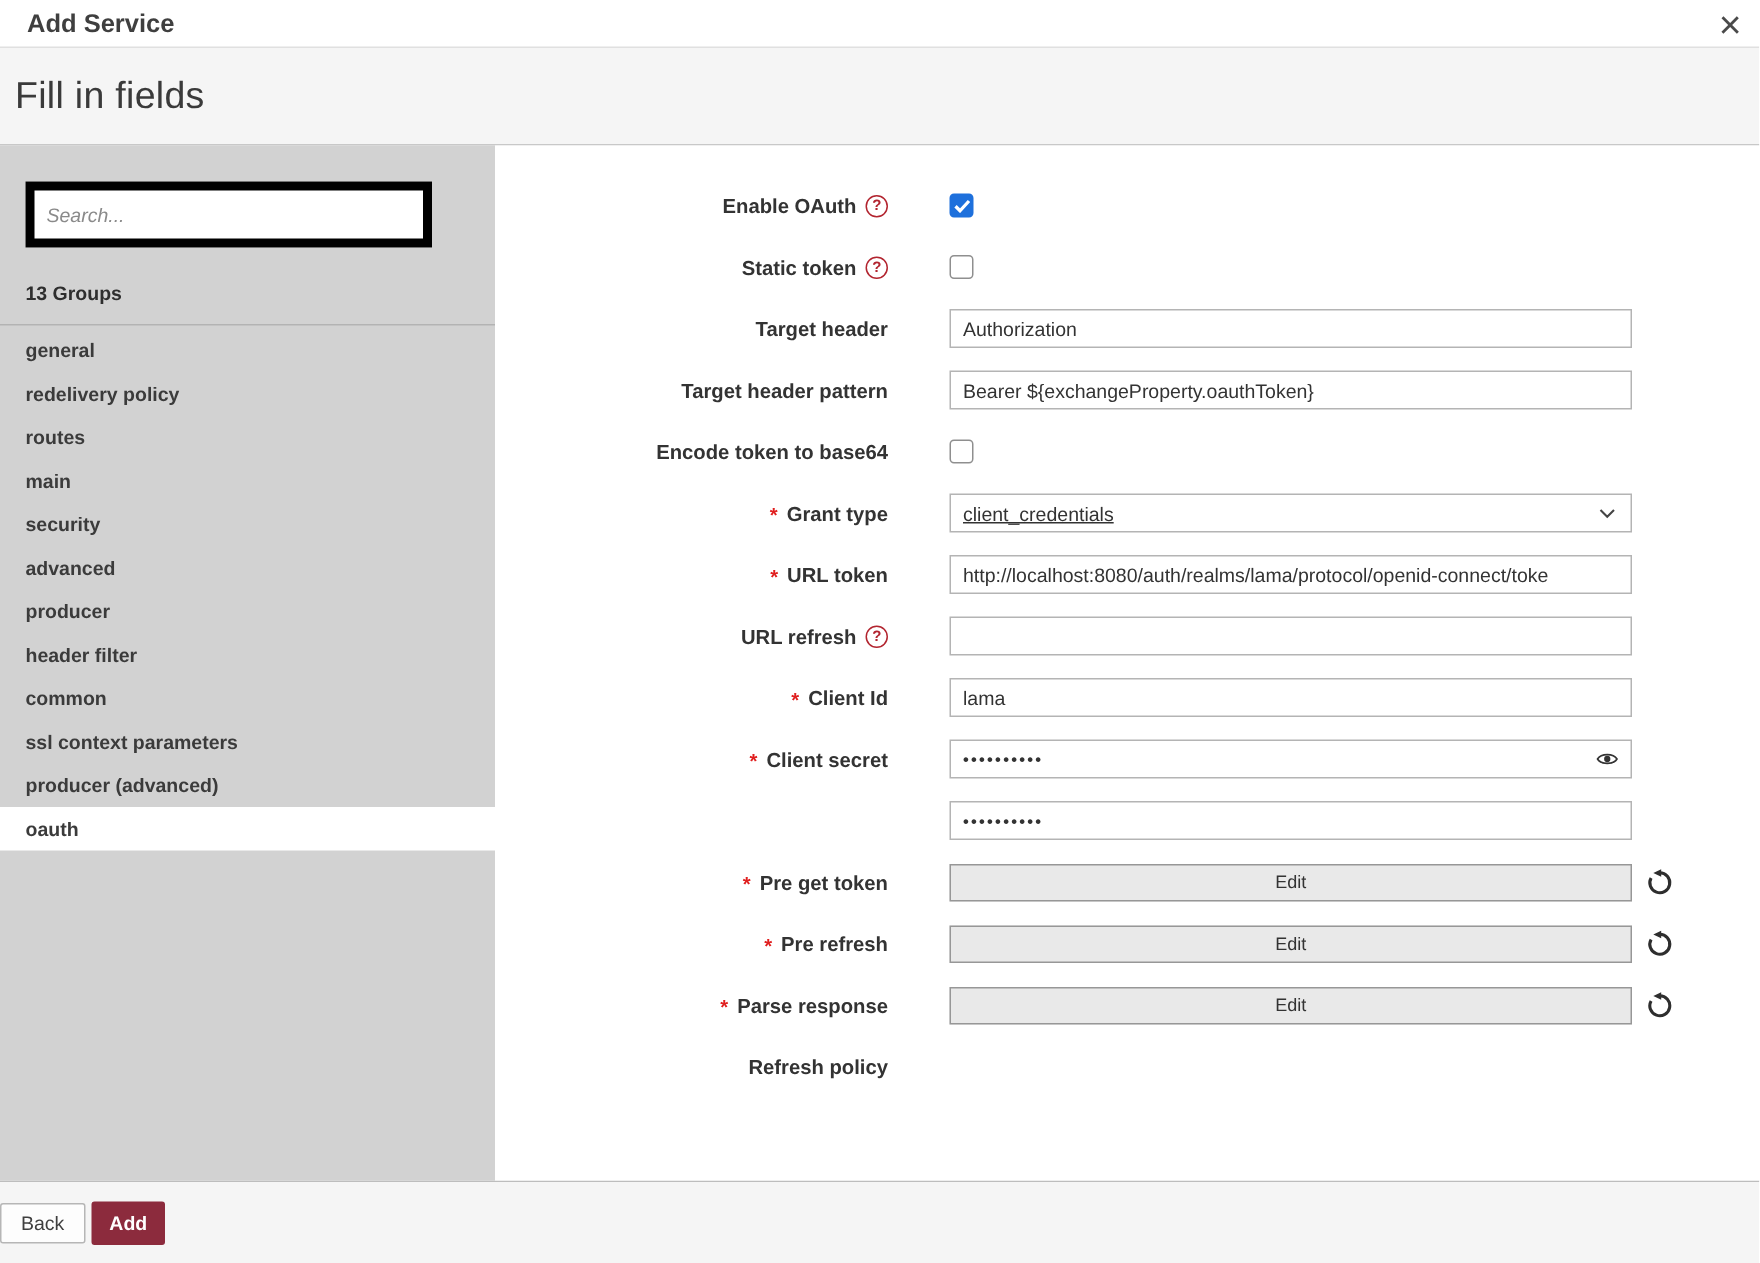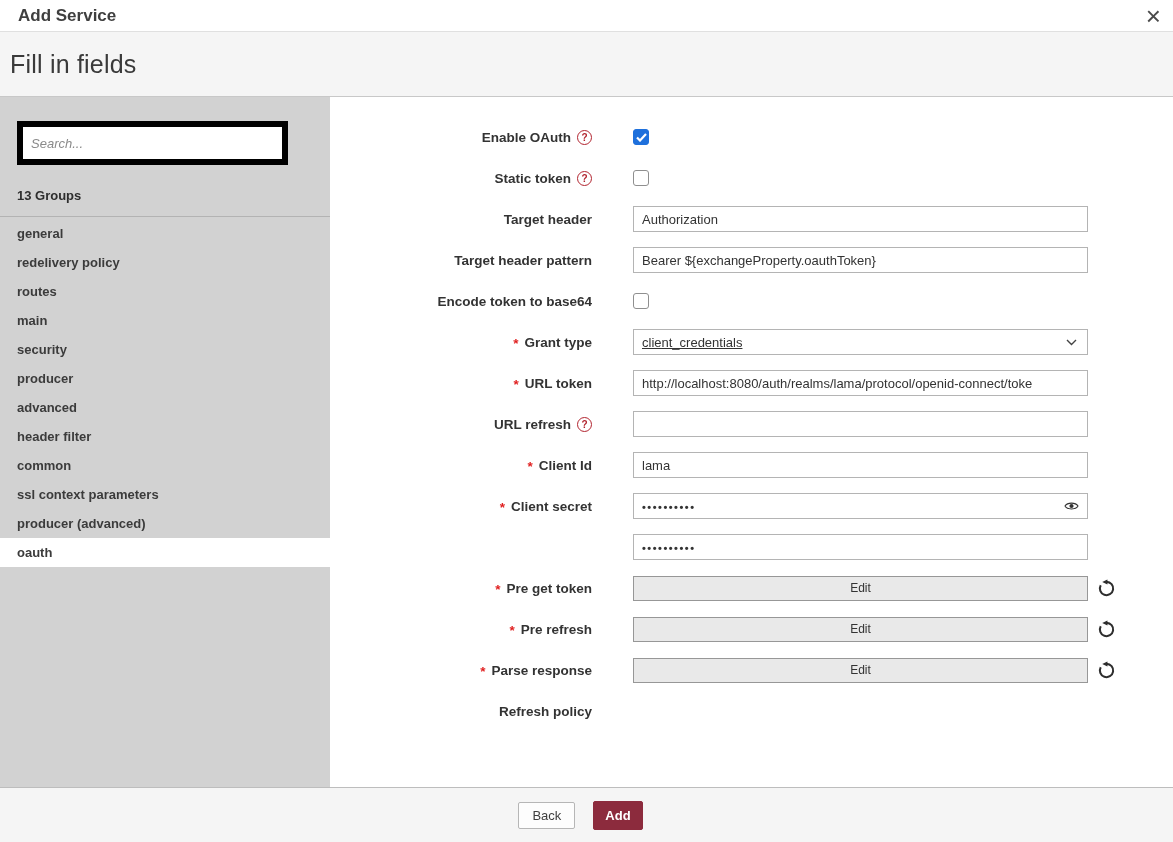--- a/index.html
+++ b/index.html
@@ -40,21 +40,21 @@
   .input-wrap { position:relative; width:100%; }
   input.text-input { width:100%; height:26px; border:1px solid #b4b4b4; background:#fff; padding:0 26px 0 8px; font-size:13px; color:#333; font-family:"Liberation Sans",sans-serif; outline:none; }
   input.text-input.pw { font-size:11px; font-weight:bold; letter-spacing:1.5px; padding-top:2px; }
   .eye { position:absolute; right:9px; top:50%; transform:translateY(-50%); display:flex; cursor:pointer; }
   .select { width:100%; height:26px; border:1px solid #b4b4b4; background:#fff; display:flex; align-items:center; justify-content:space-between; padding:0 10px 0 8px; font-size:13px; color:#333; cursor:pointer;text-decoration:underline; }
   .chevron { display:flex; }
   button.edit-btn { width:100%; height:25px; background:#e9e9e9; border:1px solid #979797; font-size:12px; color:#333; font-family:"Liberation Sans",sans-serif; cursor:pointer; }
   .reset { margin-left:9px; display:flex; align-items:center; cursor:pointer; }
 
   
-  .footer { height:55px; background:#f5f5f5; border-top:1px solid #bdbdbd; display:flex; align-items:center; justify-content:center; gap:18px; padding-right:12px; }
+  .footer { height:55px; background:#f5f5f5; border-top:1px solid #bdbdbd; display:flex; align-items:center; justify-content:flex-start; gap:4px; padding-right:12px; }
   .btn-back { background:#fdfdfd; border:1px solid #b6b6b6; border-radius:2px; padding:5px 13px; font-size:13px; color:#3f3f3f; font-family:"Liberation Sans",sans-serif; cursor:pointer; }
   .btn-add { background:#8c2b3d; border:1px solid #8c2b3d; border-radius:2px; padding:6px 11px; font-size:13px; font-weight:bold; color:#fff; font-family:"Liberation Sans",sans-serif; cursor:pointer; }
 </style>
 </head>
 <body>
 
 <div class="app">
 
   <div class="titlebar">
     <span class="title">Add Service</span>
@@ -70,22 +70,22 @@
       <div class="search-wrap">
         <input type="text" placeholder="Search..." style="">
       </div>
       <div class="groups-count">13 Groups</div>
       <ul class="group-list">
           <li class="group-item">general</li>
           <li class="group-item">redelivery policy</li>
           <li class="group-item">routes</li>
           <li class="group-item">main</li>
           <li class="group-item">security</li>
+          <li class="group-item">advanced</li>
           <li class="group-item">producer</li>
-          <li class="group-item">advanced</li>
           <li class="group-item">header filter</li>
           <li class="group-item">common</li>
           <li class="group-item">ssl context parameters</li>
           <li class="group-item">producer (advanced)</li>
           <li class="group-item selected">oauth</li>
         </ul>
     </div>
 
     <div class="content">
       <div class="form">

